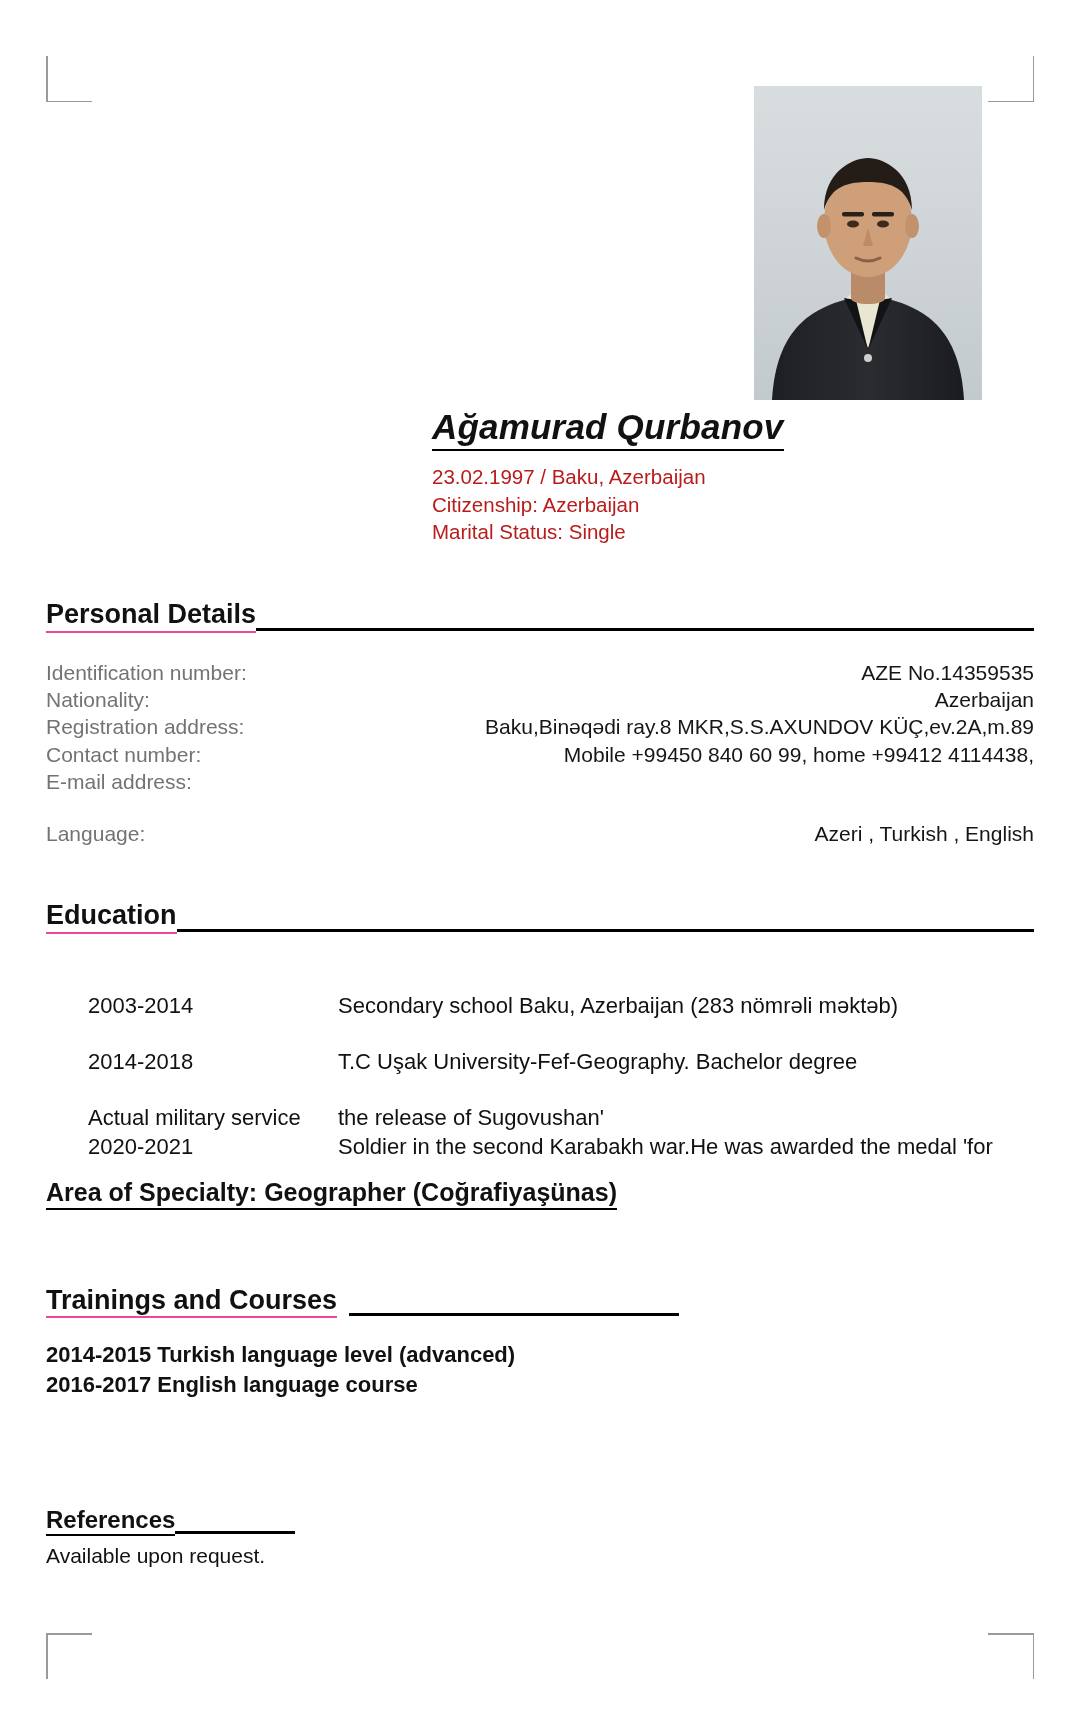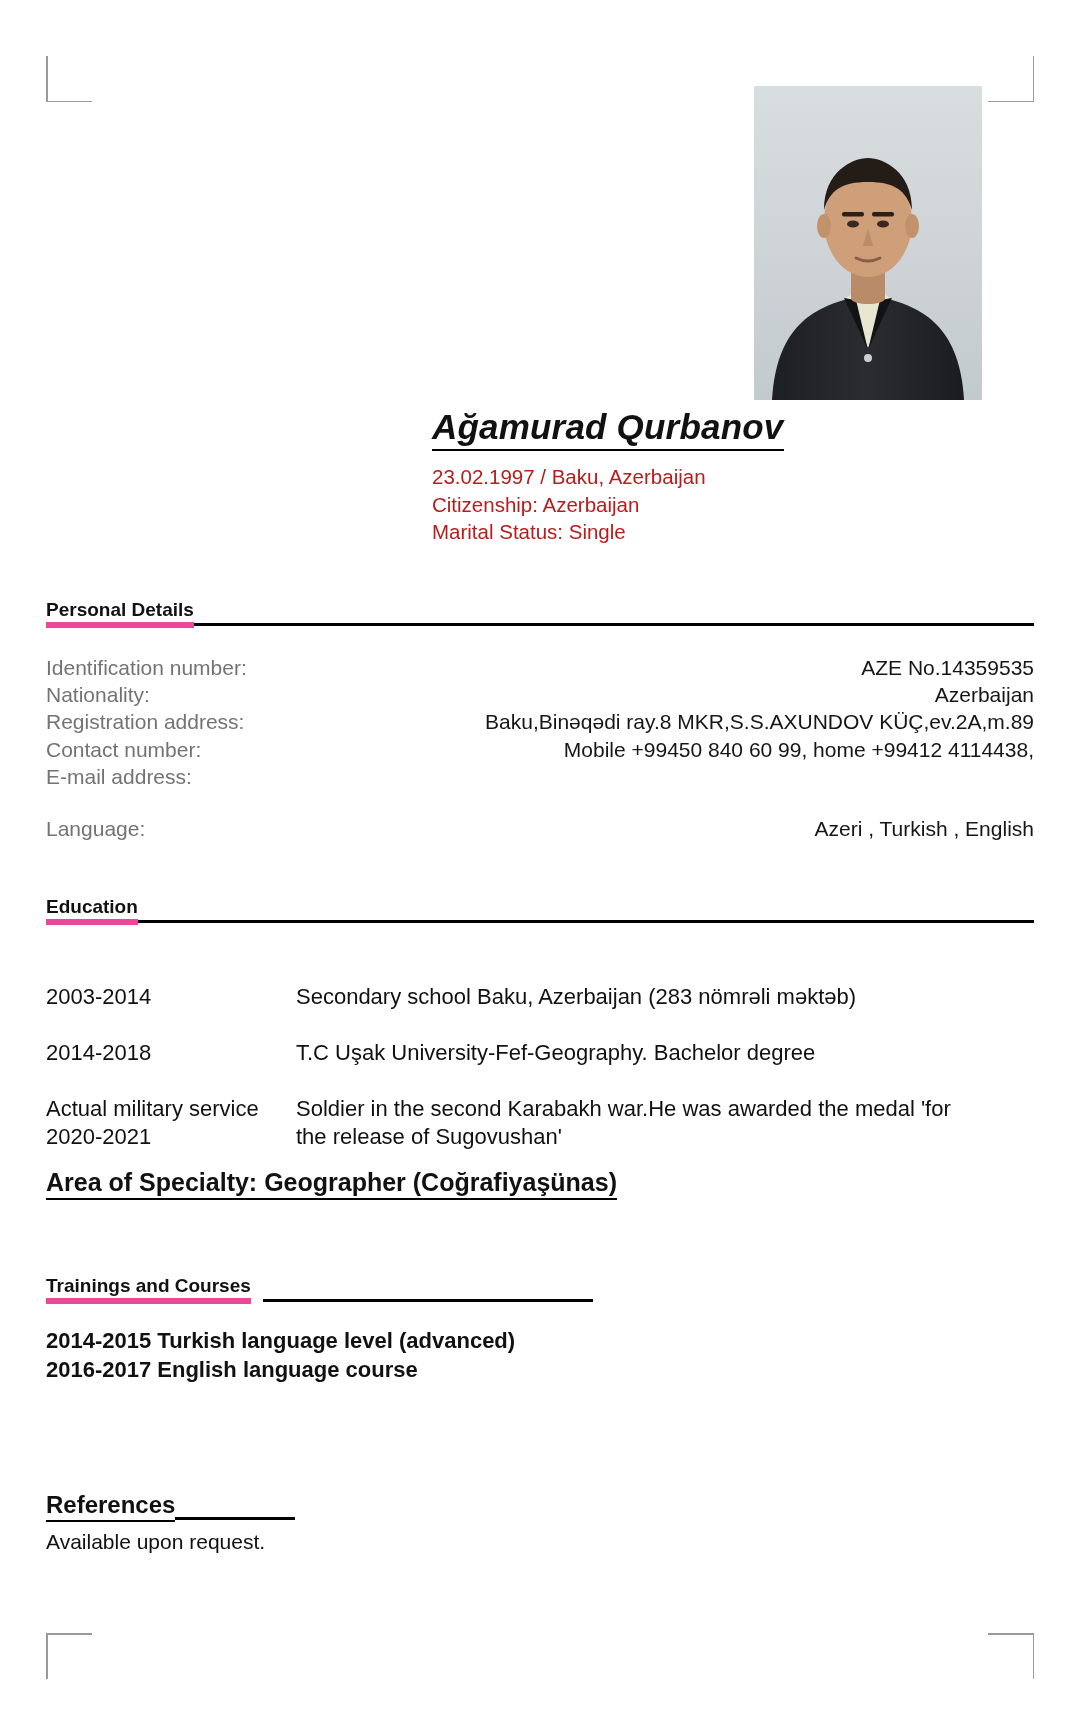--- a/index.html
+++ b/index.html
@@ -96,25 +96,25 @@
     color: #b91c1c;
   }
 
   
   .section-head {
     display: flex;
     align-items: flex-end;
     margin-bottom: 6px;
   }
   .section-head .title {
-    font-size: 19px;
+    font-size: 27px;
     font-weight: bold;
     line-height: 1.1;
     white-space: nowrap;
-    border-bottom: 6px solid #ec4899;
+    border-bottom: 2px solid #ec4899;
     padding-bottom: 1px;
   }
   .section-head .rule {
     height: 3px;
     background: #000;
     margin-bottom: 2px;
   }
   .rule-full { flex: 1 1 auto; }
   .rule-mid  { width: 330px; margin-left: 12px; }
   .rule-short{ width: 120px; }
@@ -135,20 +135,21 @@
     color: #2e6da4;
     text-decoration: underline;
   }
 
   
   .sec-education { margin-top: 54px; }
   .edu-rows {
     margin-top: 58px;
     font-size: 22px;
     line-height: 1.28;
+    margin-left: 42px;
   }
   .erow { display: flex; margin-bottom: 28px; }
   .erow .k { width: 250px; flex: 0 0 250px; }
   .erow .v { flex: 1 1 auto; }
   .erow.mil { margin-bottom: 16px; }
   .erow .k .k2 { display: block; }
 
   .specialty {
     display: inline-block;
     font-size: 25px;
@@ -306,22 +307,22 @@
         <div class="erow">
           <span class="k">2014-2018</span>
           <span class="v">T.C Uşak University-Fef-Geography. Bachelor degree</span>
         </div>
         <div class="erow mil">
           <span class="k">
             <span class="k2">Actual military service</span>
             <span class="k2">2020-2021</span>
           </span>
           <span class="v">
+            <span style="display:block">the release of Sugovushan'</span>
             <span style="display:block">Soldier in the second Karabakh war.He was awarded the medal 'for</span>
-            <span style="display:block">the release of Sugovushan'</span>
           </span>
         </div>
       </div>
 
       <div class="specialty">Area of Specialty: Geographer (Coğrafiyaşünas)</div>
     </div>
 
     <div class="sec-trainings">
       <div class="section-head">
         <span class="title">Trainings and Courses</span>

